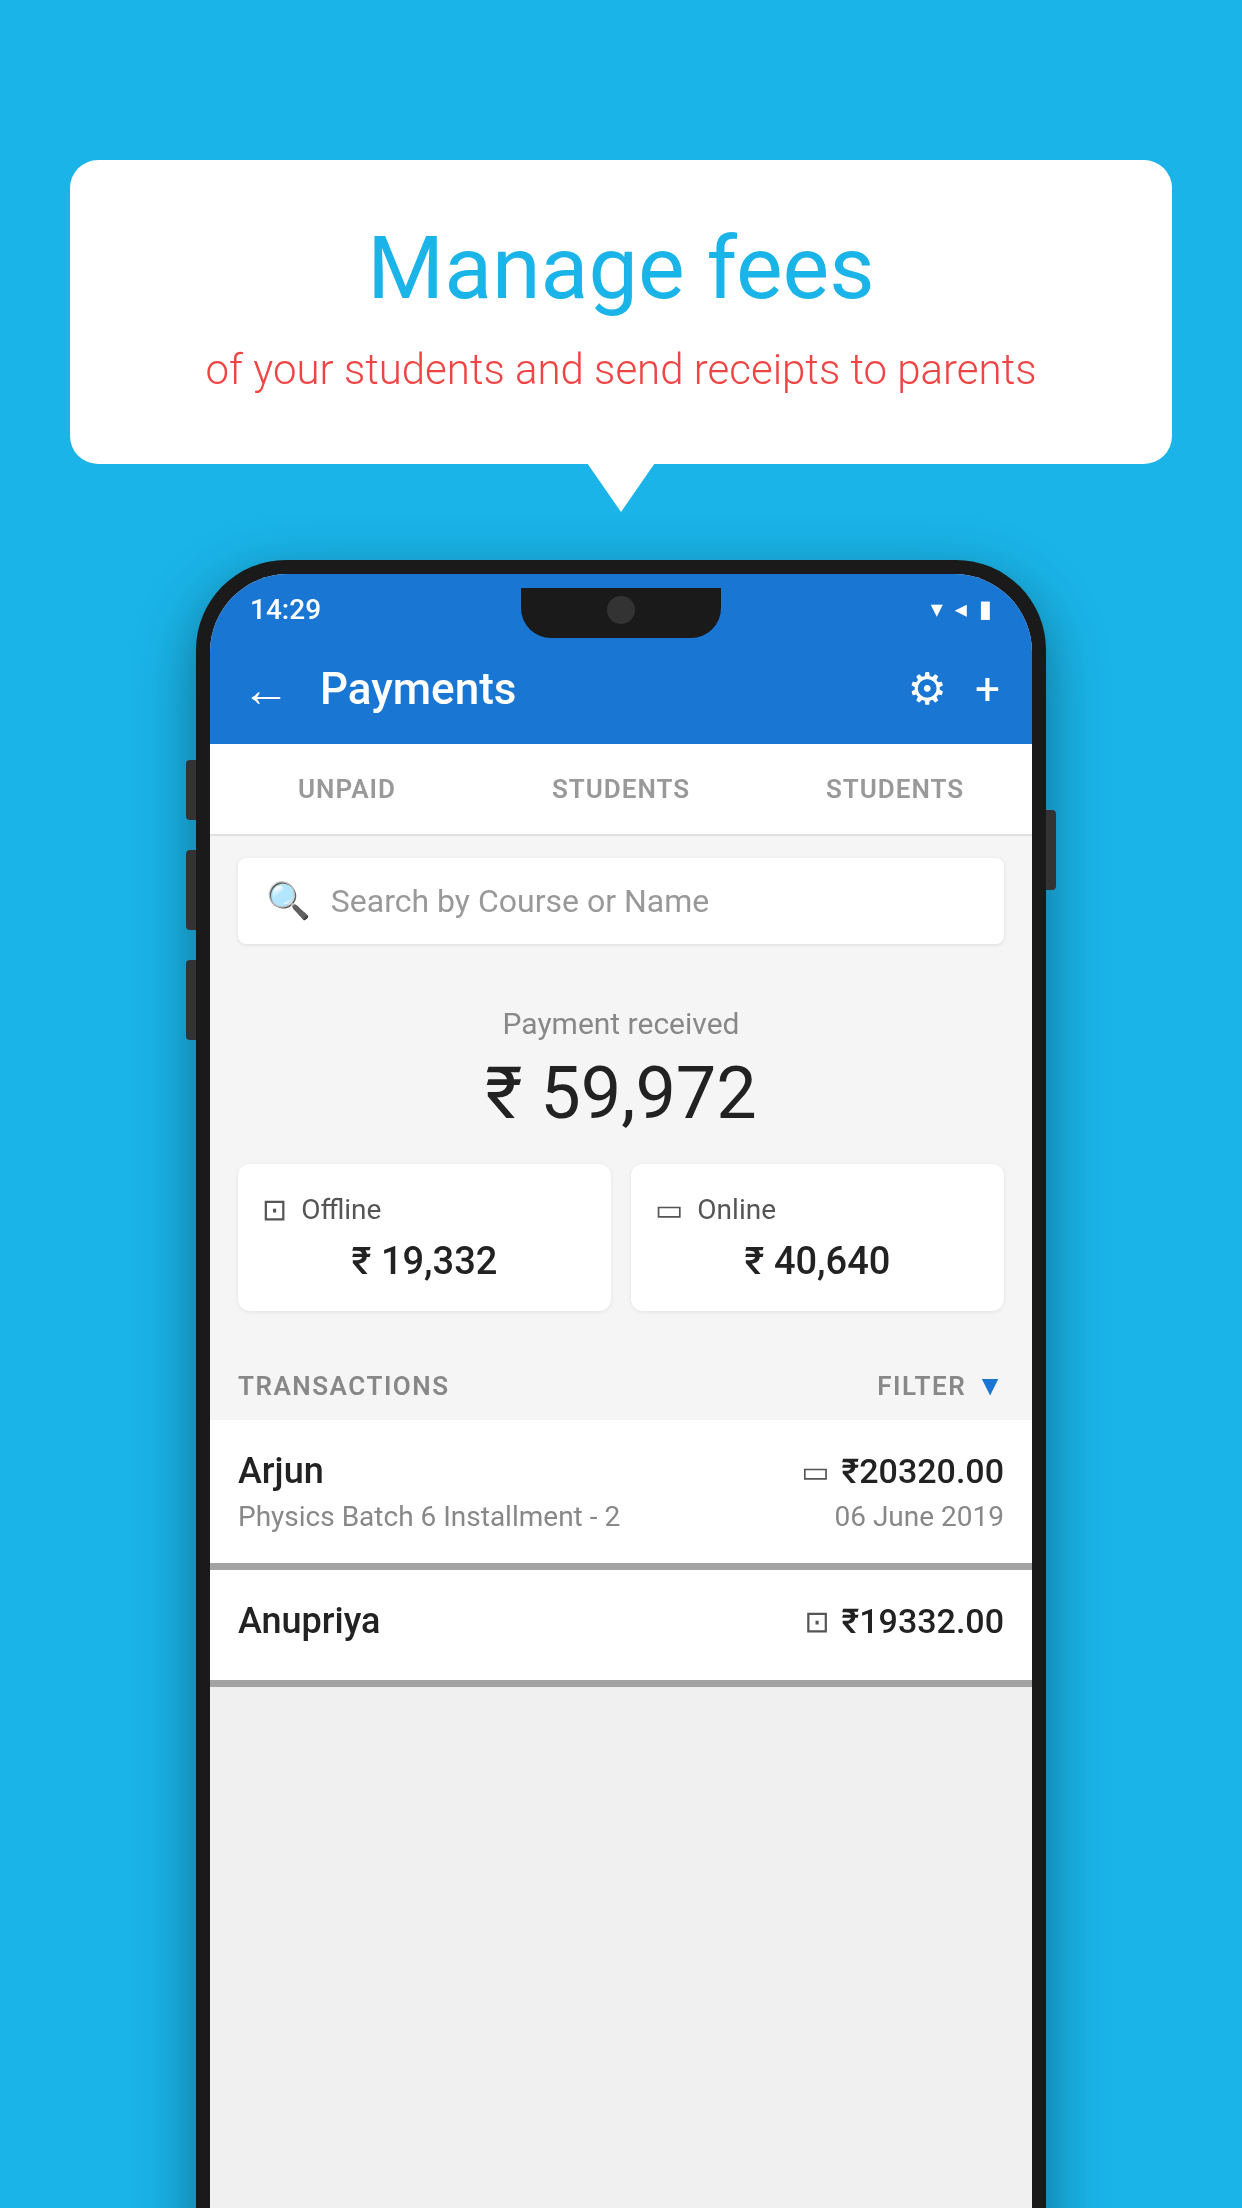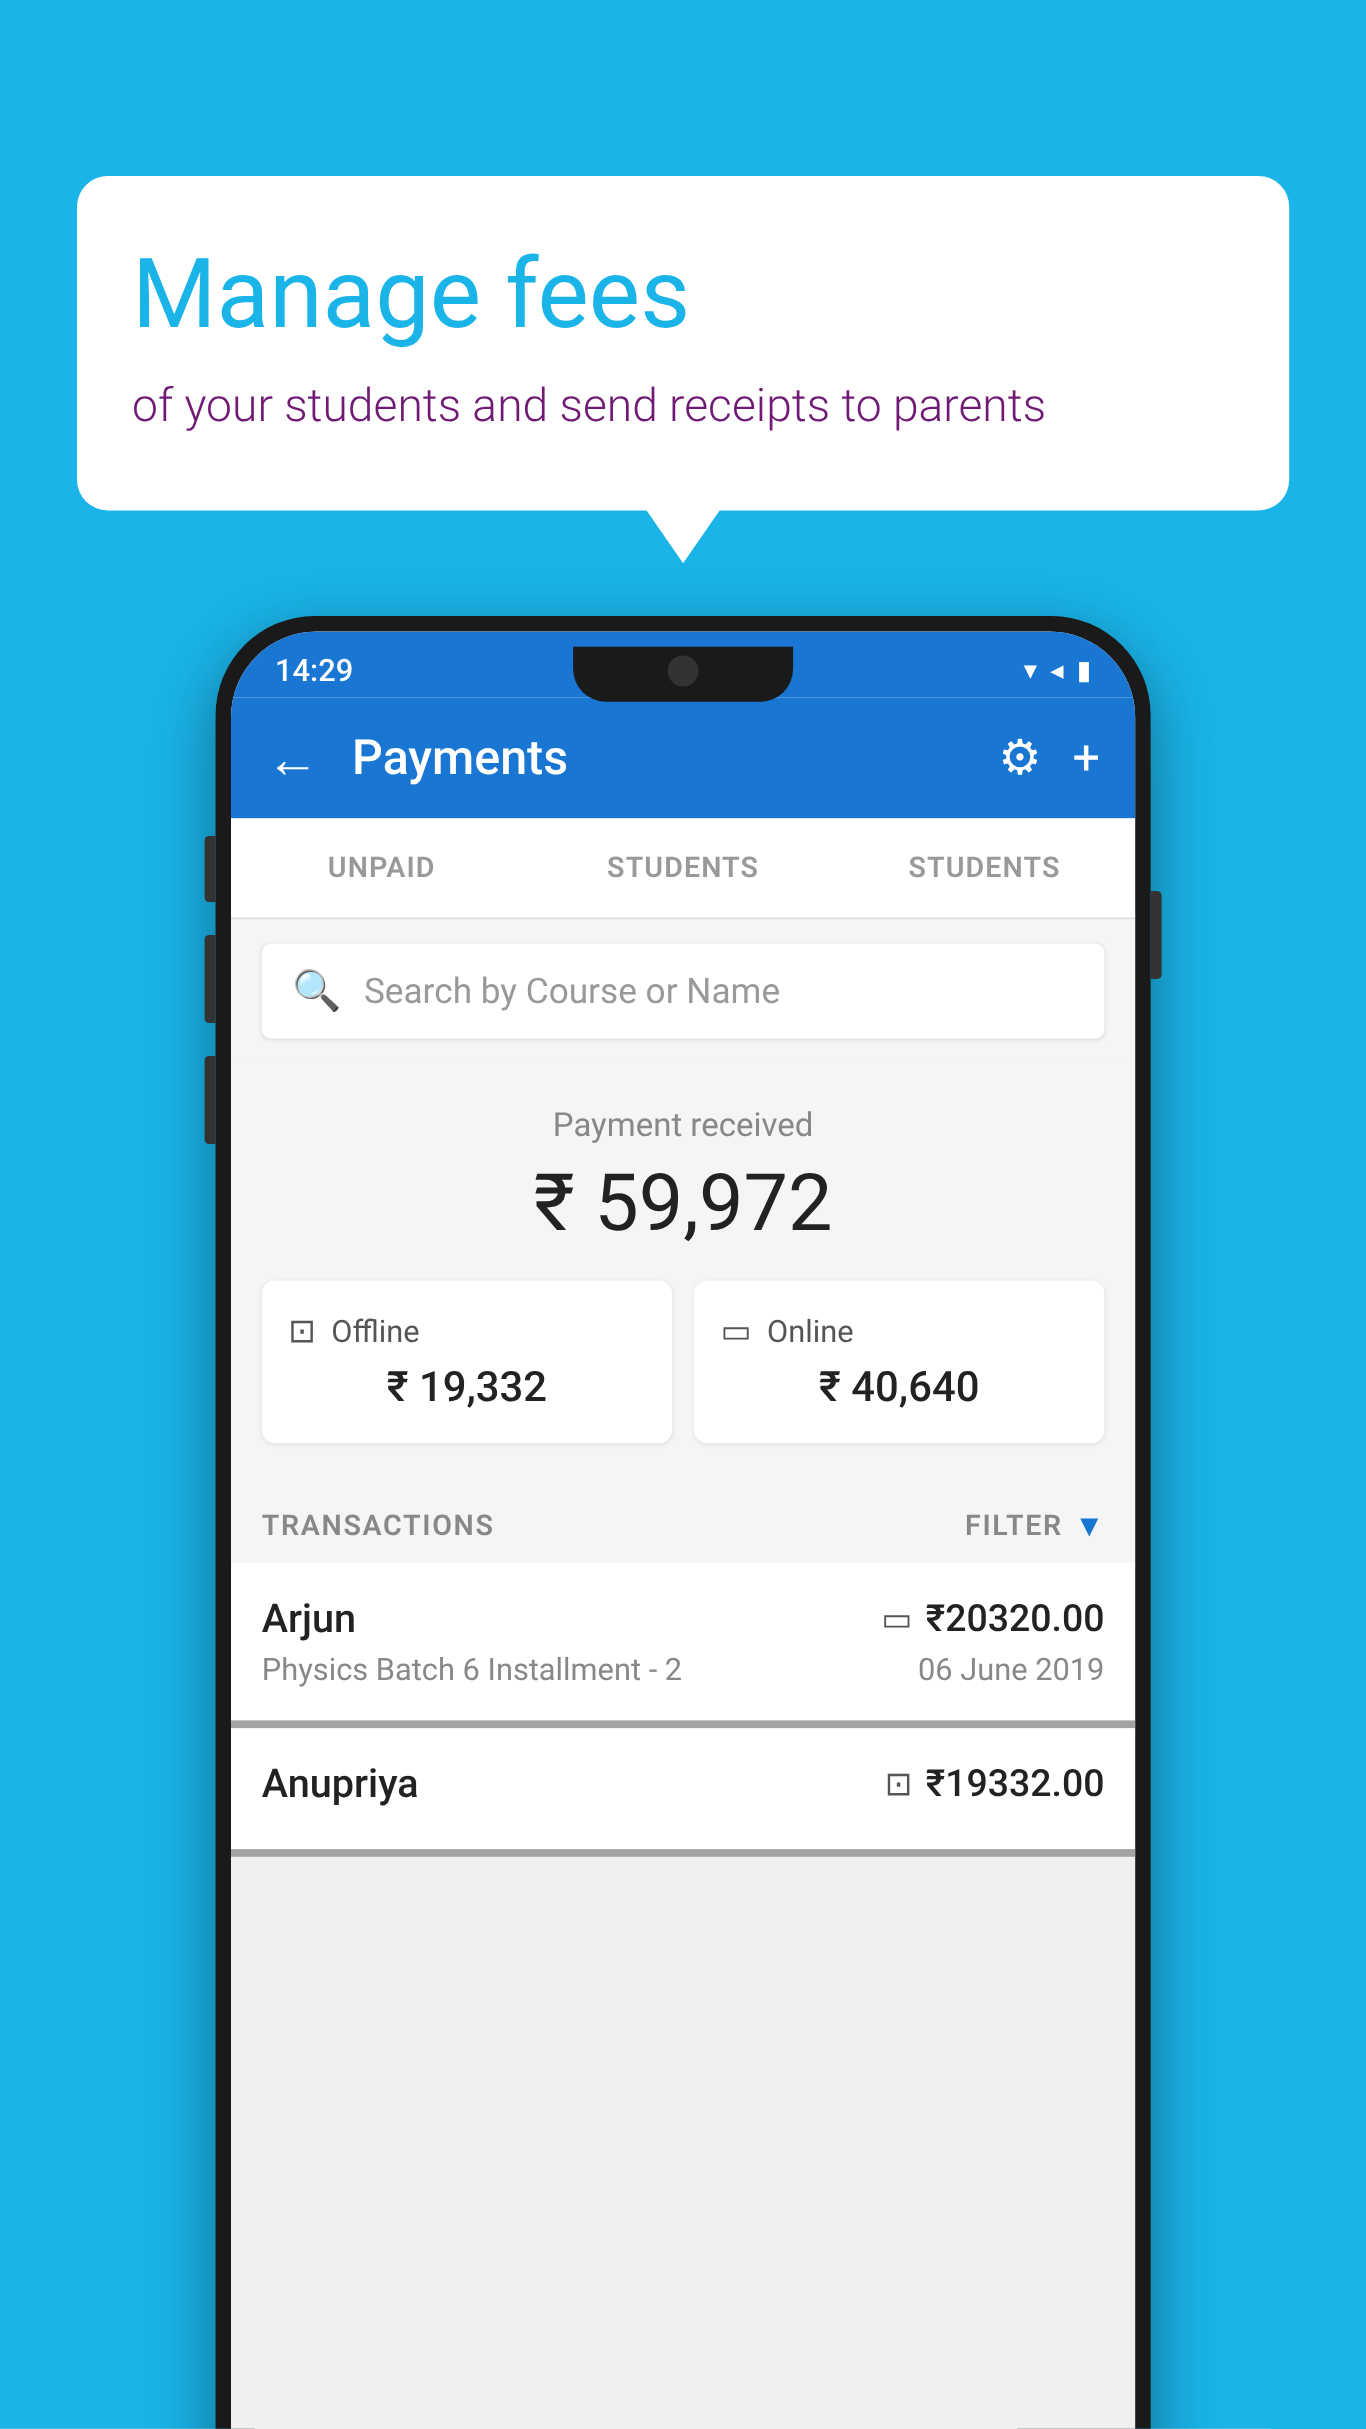--- a/index.html
+++ b/index.html
@@ -15,21 +15,21 @@
 
     
     .speech-bubble {
       position: absolute;
       top: 160px;
       left: 70px;
       right: 70px;
       background: white;
       border-radius: 28px;
       padding: 60px 50px 70px 50px;
-      text-align: left;
+      text-align: center;
     }
     .speech-bubble::after {
       content: '';
       position: absolute;
       bottom: -48px;
       left: 50%;
       transform: translateX(-50%);
       width: 0;
       height: 0;
       border-left: 36px solid transparent;
@@ -40,21 +40,21 @@
     .bubble-title {
       font-size: 88px;
       color: #1ab4e8;
       font-weight: 400;
       line-height: 1.1;
       margin-bottom: 24px;
     }
 
     .bubble-subtitle {
       font-size: 42px;
-      color: #701a75;
+      color: #ef4444;
       font-weight: 300;
       margin-top: 28px;
     }
 
     
     .phone-container {
       position: absolute;
       top: 560px;
       left: 50%;
       transform: translateX(-50%);

